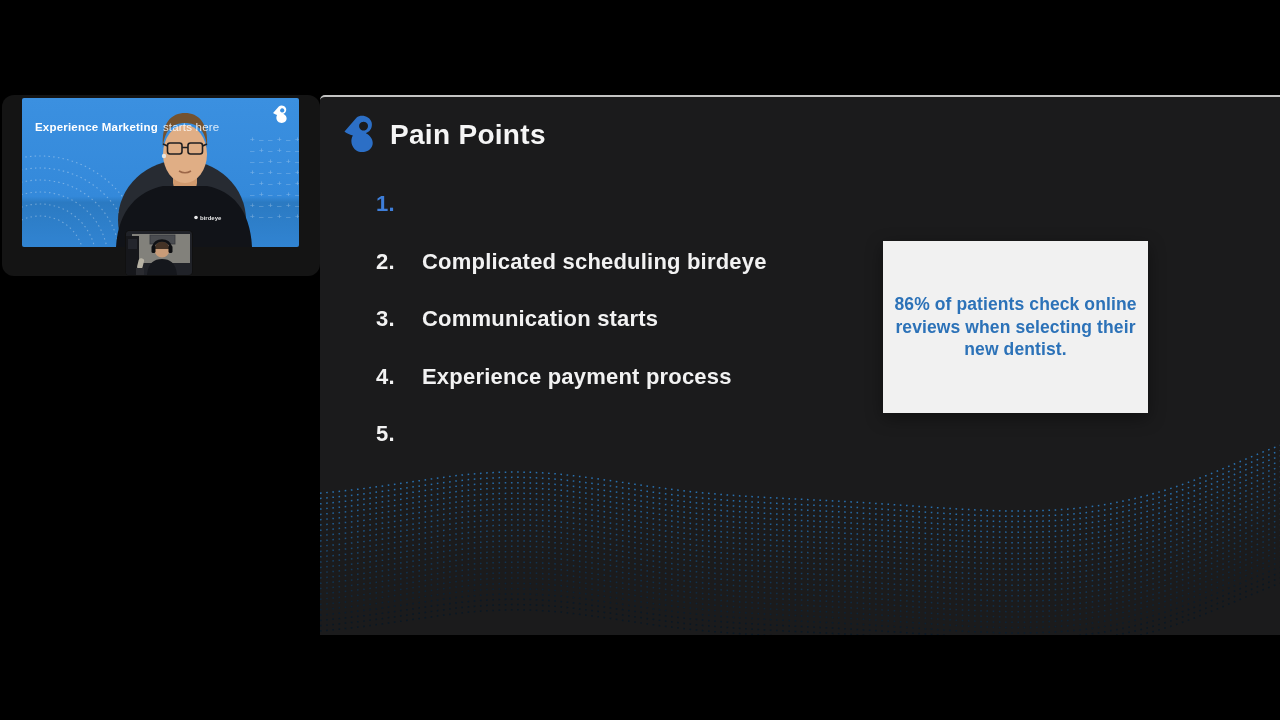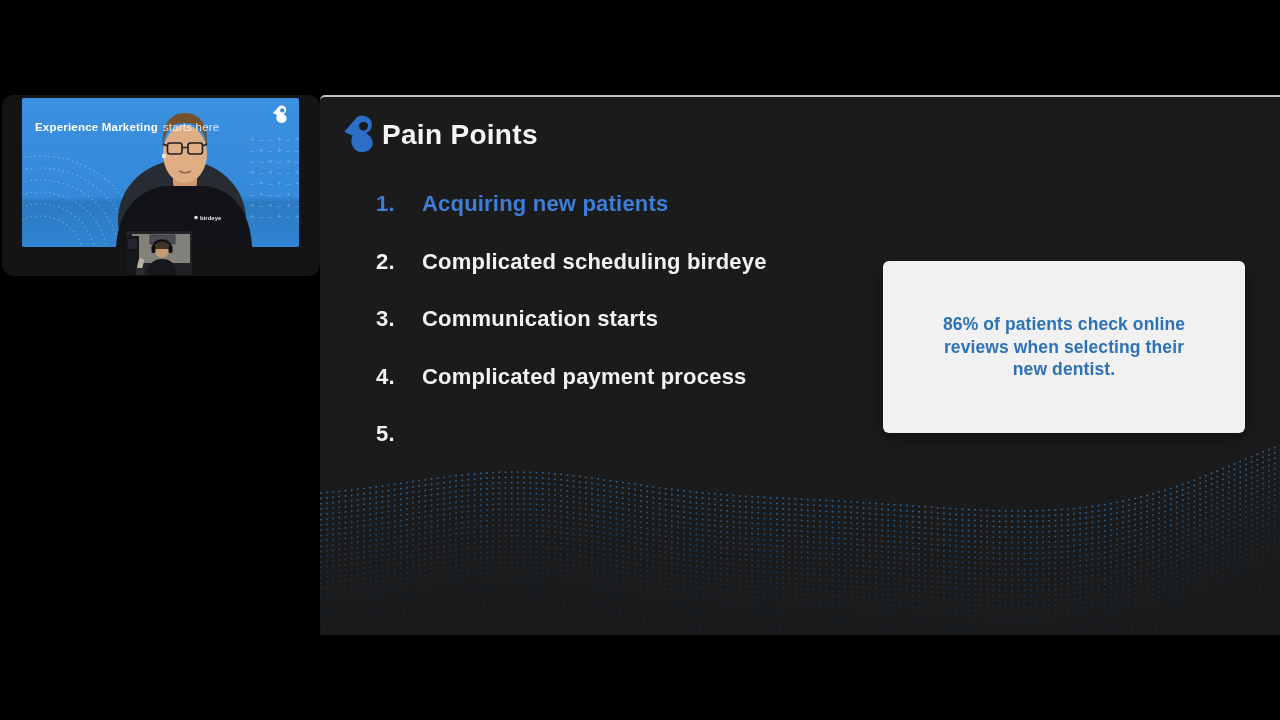--- a/index.html
+++ b/index.html
@@ -20,33 +20,33 @@
   .b-light{font-weight:400;opacity:.82;margin-left:5px;}
   .banner-bird{position:absolute;right:10px;top:7px;width:17px;height:19px;}
   .pip{position:absolute;left:124px;top:136px;width:66px;height:44px;
        border-radius:4px;overflow:hidden;background:#1d1f24;box-shadow:0 0 0 1px #101010;}
   .pip svg{display:block;width:66px;height:44px;}
 
   
   .slide{position:absolute;left:320px;top:95px;width:960px;height:540px;
          background:var(--slide-bg);border-top:2px solid rgba(225,225,225,.85);
          border-radius:5px 0 0 0;overflow:hidden;box-sizing:border-box;}
-  .slide-header{position:absolute;left:22px;top:18px;display:flex;align-items:center;gap:4px;justify-content:center;}
+  .slide-header{position:absolute;left:22px;top:18px;display:flex;align-items:center;gap:12px;justify-content:center;}
   .slide-logo{width:36px;height:39px;flex:0 0 auto;}
   .slide-title{margin:0;font-size:28px;font-weight:700;color:var(--white);letter-spacing:.3px;}
 
   .pp-list{position:absolute;left:56px;top:94px;margin:0;padding:0;list-style:none;}
   .pp{display:flex;height:57.5px;align-items:flex-start;
       font-size:22px;font-weight:700;color:#f2f2f2;letter-spacing:.2px;}
   .pp .num{width:46px;flex:0 0 auto;}
   .pp.highlight .num,.pp.highlight .lbl{color:var(--accent);}
 
-  .callout{position:absolute;left:563px;top:144px;width:362px;height:172px;
-           background:var(--card-bg);border-radius:6px;display:flex;align-items:center;
-           justify-content:center;box-shadow:0 5px 16px rgba(0,0,0,.4);margin-top:20px;}
+  .callout{position:absolute;left:563px;top:144px;width:265px;height:172px;
+           background:var(--card-bg);border-radius:0;display:flex;align-items:center;
+           justify-content:center;box-shadow:0 5px 16px rgba(0,0,0,.4);}
   .callout p{max-width:264px;margin:0;text-align:center;color:var(--card-text);
              font-weight:700;font-size:17.5px;line-height:1.28;letter-spacing:.1px;}
 
   .wave{position:absolute;left:0;bottom:0;width:960px;height:200px;}
 </style>
 </head>
 <body>
 
 <div class="stage">
 
@@ -174,33 +174,32 @@
     <div class="slide-header">
       <svg class="slide-logo" viewBox="0 0 40 44">
         <path fill="var(--bird-blue)" fill-rule="evenodd" d="M2.5,18.5 L16,3 C21,-1.5 31,1 33,8 C34.5,13 32,18.5 26.5,20.5 C33,23.5 36,30 33.5,35.5 C30,42.5 19.5,44 14,38.5 C10,34.5 9,28 12,23 C8,22 4.5,20.5 2.5,18.5 Z M24,7.5 a5,5 0 1 0 0.01,0 Z"></path>
       </svg>
       <h1 class="slide-title">Pain Points</h1>
     </div>
 
     <ol class="pp-list">
       <li class="pp highlight">
         <span class="num">1.</span>
-        <span class="lbl">Acquiring new patients</span>
       </li>
       <li class="pp">
         <span class="num">2.</span>
         <span class="lbl">Complicated scheduling birdeye</span>
       </li>
       <li class="pp">
         <span class="num">3.</span>
         <span class="lbl">Communication starts</span>
       </li>
       <li class="pp">
         <span class="num">4.</span>
-        <span class="lbl">Complicated payment process</span>
+        <span class="lbl">Experience payment process</span>
       </li>
       <li class="pp">
         <span class="num">5.</span>
       </li>
     </ol>
 
     <div class="callout">
       <p>86% of patients check online reviews when selecting their new dentist.</p>
     </div>
 

